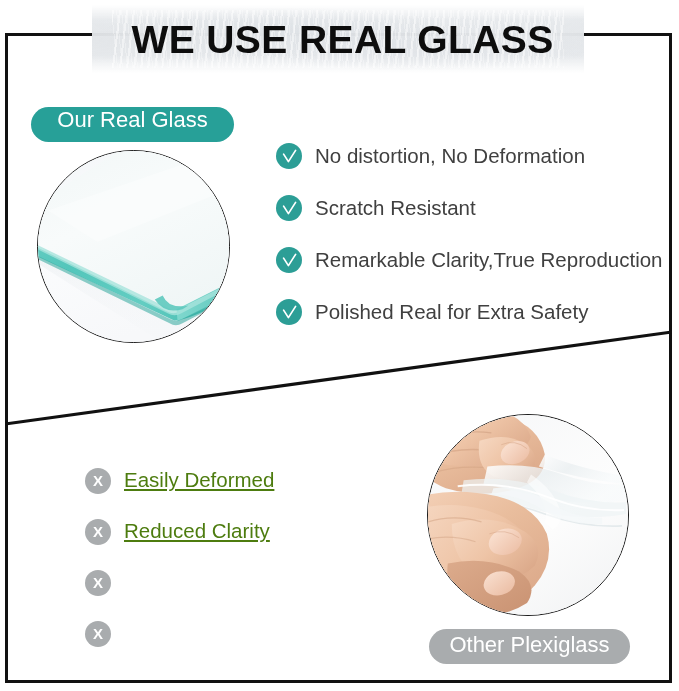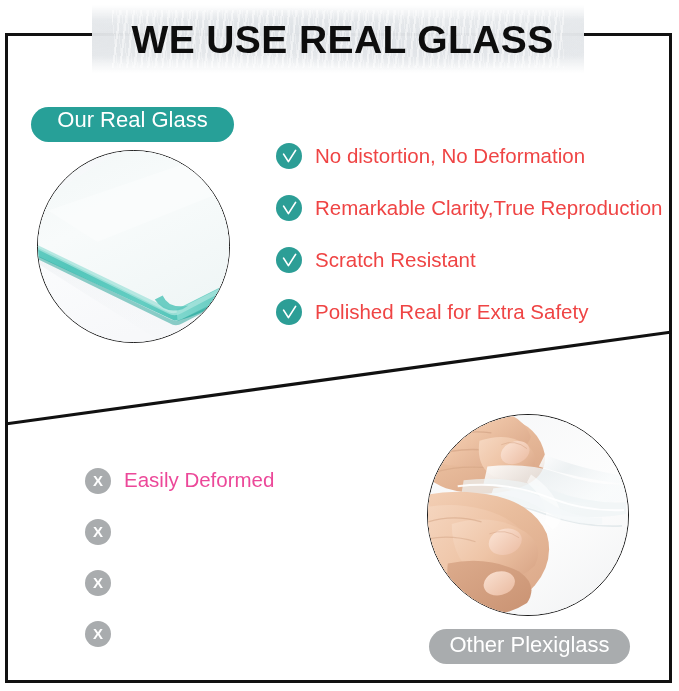--- a/index.html
+++ b/index.html
@@ -177,25 +177,25 @@
     color: #ffffff;
     font-size: 15px;
     font-weight: bold;
     padding-bottom: 1px;
     box-sizing: border-box;
   }
   .mark svg { display: block; }
 
   .feat-label {
     font-size: 20.5px;
-    color: #ef4444;
+    color: #404040;
     white-space: nowrap;
     line-height: 1;
   }
-  #cons .feat-label { color: #ec4899; }
+  #cons .feat-label { color: #4d7c0f; text-decoration: underline; }
 </style>
 </head>
 <body>
 
 <div id="frame"></div>
 
 <div id="divider">
   <svg width="667" height="115" viewBox="0 0 667 115" xmlns="http://www.w3.org/2000/svg">
     <line x1="0" y1="104" x2="667" y2="12" stroke="#111111" stroke-width="3.2"></line>
   </svg>
@@ -267,30 +267,30 @@
     </span>
     <span class="feat-label">No distortion, No Deformation</span>
   </div>
 
   <div class="feat-row">
     <span class="mark check">
       <svg width="17" height="17" viewBox="0 0 17 17" xmlns="http://www.w3.org/2000/svg">
         <path d="M2.6 6.1 L7.4 13.6 L14.6 2.4" fill="none" stroke="#ffffff" stroke-width="1.7" stroke-linecap="round" stroke-linejoin="round"></path>
       </svg>
     </span>
-    <span class="feat-label">Remarkable Clarity,True Reproduction</span>
+    <span class="feat-label">Scratch Resistant</span>
   </div>
 
   <div class="feat-row">
     <span class="mark check">
       <svg width="17" height="17" viewBox="0 0 17 17" xmlns="http://www.w3.org/2000/svg">
         <path d="M2.6 6.1 L7.4 13.6 L14.6 2.4" fill="none" stroke="#ffffff" stroke-width="1.7" stroke-linecap="round" stroke-linejoin="round"></path>
       </svg>
     </span>
-    <span class="feat-label">Scratch Resistant</span>
+    <span class="feat-label">Remarkable Clarity,True Reproduction</span>
   </div>
 
   <div class="feat-row">
     <span class="mark check">
       <svg width="17" height="17" viewBox="0 0 17 17" xmlns="http://www.w3.org/2000/svg">
         <path d="M2.6 6.1 L7.4 13.6 L14.6 2.4" fill="none" stroke="#ffffff" stroke-width="1.7" stroke-linecap="round" stroke-linejoin="round"></path>
       </svg>
     </span>
     <span class="feat-label">Polished Real for Extra Safety</span>
   </div>
@@ -299,20 +299,21 @@
 
 <div id="cons">
 
   <div class="feat-row">
     <span class="mark cross">X</span>
     <span class="feat-label">Easily Deformed</span>
   </div>
 
   <div class="feat-row">
     <span class="mark cross">X</span>
+    <span class="feat-label">Reduced Clarity</span>
   </div>
 
   <div class="feat-row">
     <span class="mark cross">X</span>
   </div>
 
   <div class="feat-row">
     <span class="mark cross">X</span>
   </div>
 

